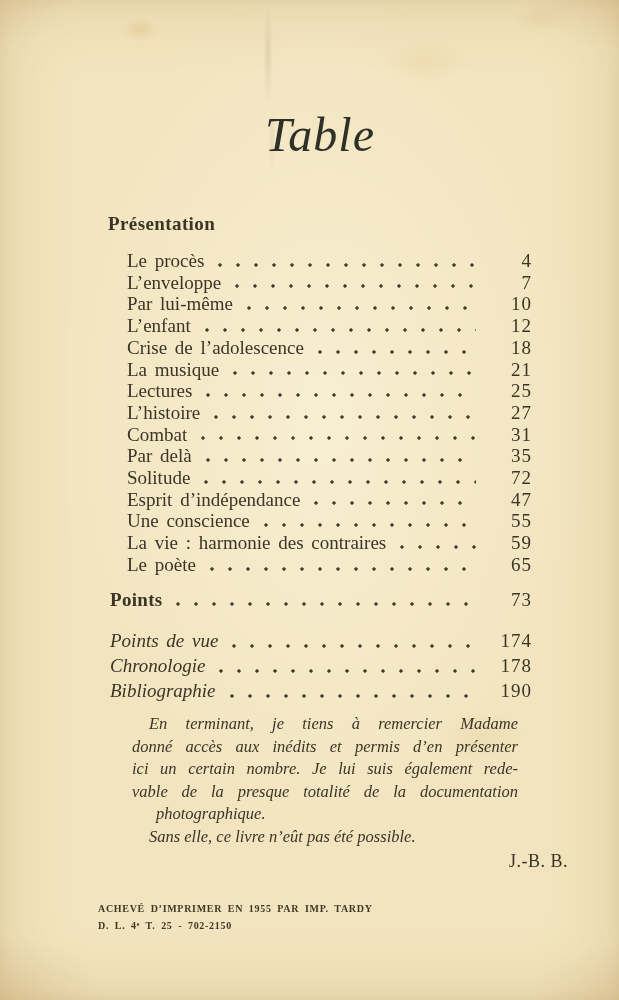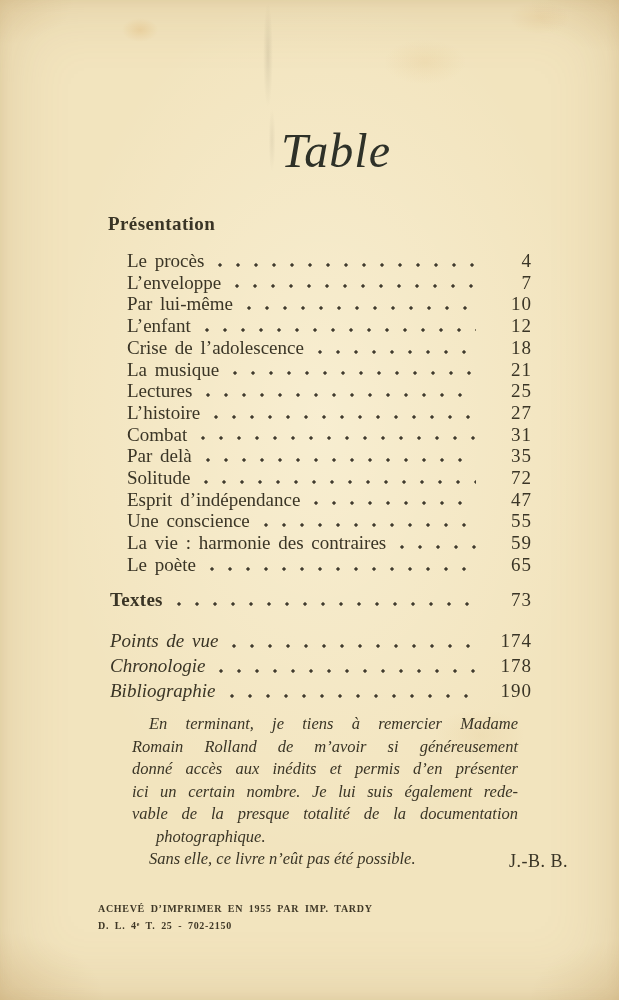--- a/index.html
+++ b/index.html
@@ -33,21 +33,21 @@
   }
 
   .title {
     position: absolute;
     top: 108px; left: 108px; width: 424px;
     text-align: center;
     font-style: italic;
     font-weight: normal;
     font-size: 48px;
     line-height: 54px;
-    margin: 16px;
+    margin: 0;
     color: #2e3128;
     letter-spacing: 1px;
   }
 
   .toc {
     position: absolute;
     top: 214px; left: 108px; width: 424px;
     font-size: 19px;
   }
   .toc-heading {
@@ -202,21 +202,21 @@
         <span class="pageno">59</span>
       </div>
         <div class="row">
         <span class="label">Le poète</span>
         <span class="leader"></span>
         <span class="pageno">65</span>
       </div>
       </div>
 
     <div class="row row-textes">
-      <span class="label">Textes</span>
+      <span class="label">Points</span>
       <span class="leader"></span>
       <span class="pageno">73</span>
     </div>
 
     <div class="back-matter">
 
     <div class="row">
         <span class="label">Points de vue</span>
         <span class="leader"></span>
         <span class="pageno">174</span>
@@ -231,21 +231,20 @@
         <span class="leader"></span>
         <span class="pageno">190</span>
       </div>
       </div>
   </div>
 
   <div class="note">
     <div class="note-lines">
 
     <div class="note-line">En terminant, je tiens à remercier Madame</div>
-        <div class="note-line">Romain Rolland de m’avoir si généreusement</div>
         <div class="note-line">donné accès aux inédits et permis d’en présenter</div>
         <div class="note-line">ici un certain nombre. Je lui suis également rede-</div>
         <div class="note-line">vable de la presque totalité de la documentation</div>
         <div class="note-line">photographique.</div>
       </div>
     <div class="note-final">Sans elle, ce livre n’eût pas été possible.</div>
   </div>
 
   <div class="signature">J.-B. B.</div>
 

